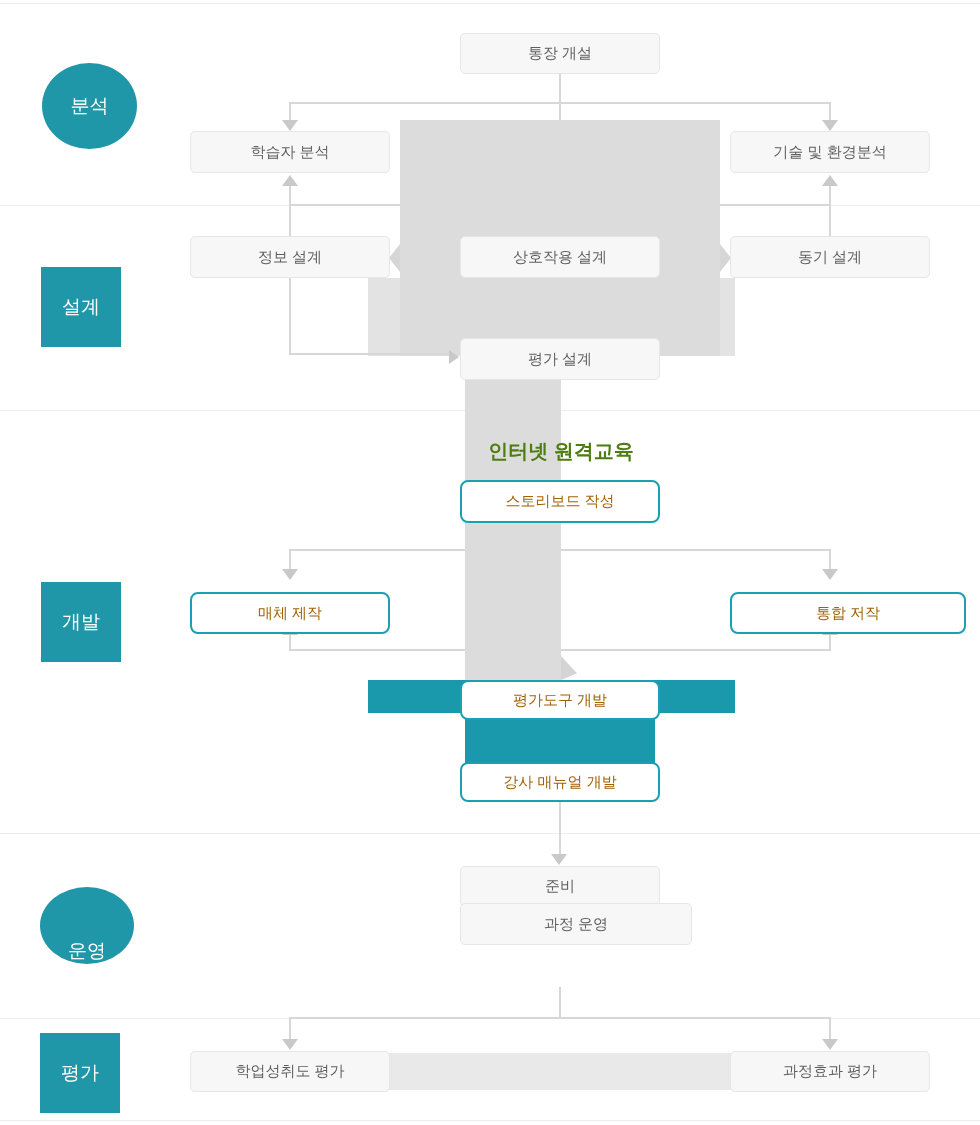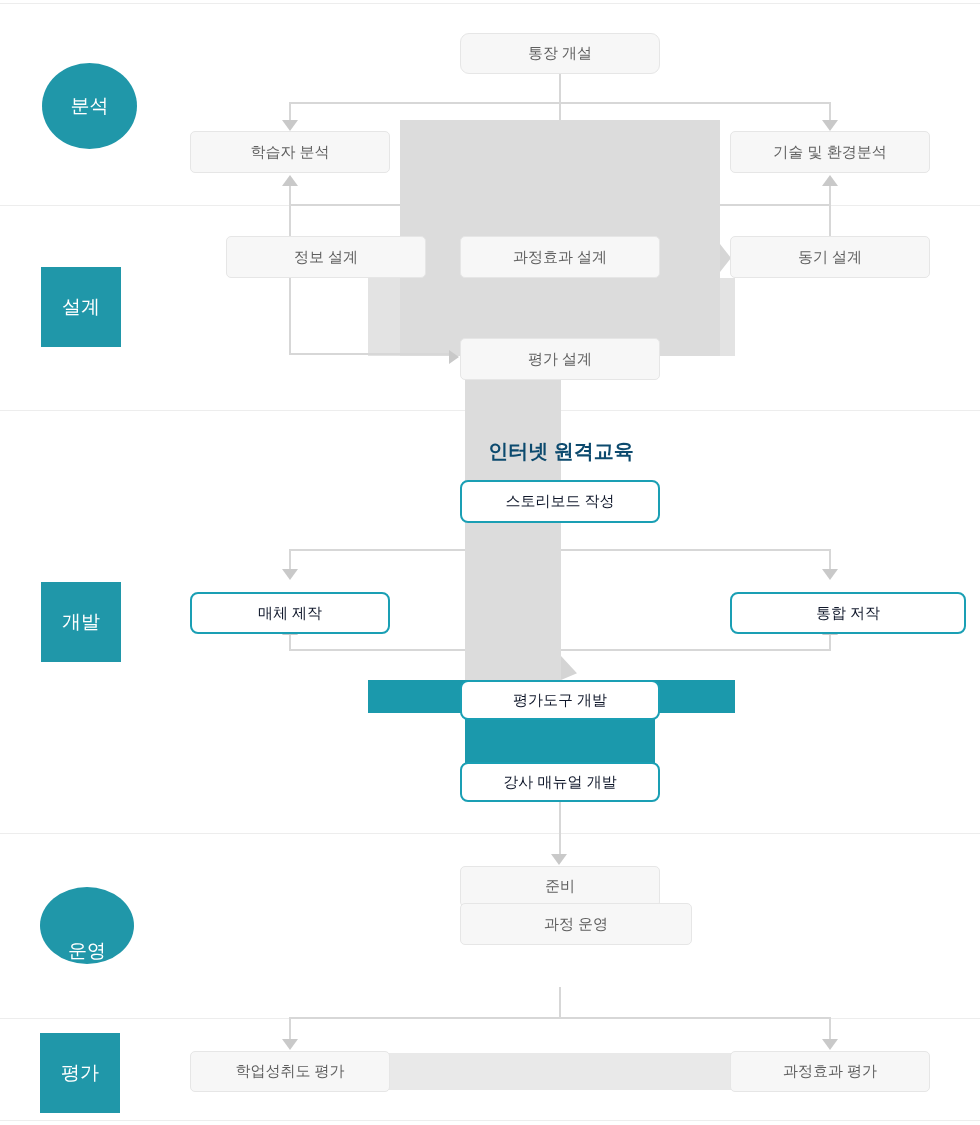--- a/index.html
+++ b/index.html
@@ -14,26 +14,26 @@
   .ah{position:absolute;width:0;height:0;}
   .ahd{border-left:8px solid transparent;border-right:8px solid transparent;border-top:11px solid #c9c9c9;}
   .ahu{border-left:8px solid transparent;border-right:8px solid transparent;border-bottom:11px solid #c9c9c9;}
   .ahr{border-top:7px solid transparent;border-bottom:7px solid transparent;border-left:10px solid #c9c9c9;z-index:3;}
   
   .gbox{position:absolute;display:flex;align-items:center;justify-content:center;
         background:#f7f7f7;border:1px solid #e6e6e6;border-radius:5px;
         color:#5f5f5f;font-size:15px;z-index:3;box-sizing:border-box;}
   .tbox{position:absolute;display:flex;align-items:center;justify-content:center;
         background:#ffffff;border:2px solid #1a9fb4;border-radius:8px;
-        color:#0f172a;font-size:15px;z-index:3;box-sizing:border-box;}
+        color:#a16207;font-size:15px;z-index:3;box-sizing:border-box;}
   
   .phase{position:absolute;display:flex;align-items:center;justify-content:center;
          background:#2097a9;color:#ffffff;font-size:19px;z-index:3;}
   .phase.circle{border-radius:50%;}
-  .title{position:absolute;z-index:3;text-align:center;font-size:20px;font-weight:bold;color:#0c4a6e;}
+  .title{position:absolute;z-index:3;text-align:center;font-size:20px;font-weight:bold;color:#4d7c0f;}
 </style>
 </head>
 <body>
 
 <div id="stage">
 
   <div class="divider" style="top:3px;"></div>
   <div class="divider" style="top:205px;"></div>
   <div class="divider" style="top:410px;"></div>
   <div class="divider" style="top:833px;"></div>
@@ -98,25 +98,25 @@
     </div>
   <div class="phase circle" style="left:40px;top:887px;width:94px;height:77px;align-items:flex-end;">
       <span>운영</span>
     </div>
   <div class="phase" style="left:40px;top:1033px;width:80px;height:80px;">
       <span>평가</span>
     </div>
 
   <div class="title" style="left:411px;top:438px;width:300px;">인터넷 원격교육</div>
 
-  <div class="gbox" style="left:460px;top:33px;width:200px;height:41px;border-radius:9px;">통장 개설</div>
+  <div class="gbox" style="left:460px;top:33px;width:200px;height:41px;">통장 개설</div>
   <div class="gbox" style="left:190px;top:131px;width:200px;height:42px;">학습자 분석</div>
   <div class="gbox" style="left:730px;top:131px;width:200px;height:42px;">기술 및 환경분석</div>
-  <div class="gbox" style="left:190px;top:236px;width:200px;height:42px;margin-left:36px;">정보 설계</div>
-  <div class="gbox" style="left:460px;top:236px;width:200px;height:42px;">과정효과 설계</div>
+  <div class="gbox" style="left:190px;top:236px;width:200px;height:42px;">정보 설계</div>
+  <div class="gbox" style="left:460px;top:236px;width:200px;height:42px;">상호작용 설계</div>
   <div class="gbox" style="left:460px;top:338px;width:200px;height:42px;">평가 설계</div>
   <div class="gbox" style="left:730px;top:236px;width:200px;height:42px;">동기 설계</div>
   <div class="gbox" style="left:460px;top:866px;width:200px;height:41px;">준비</div>
   <div class="gbox" style="left:460px;top:903px;width:232px;height:42px;">과정 운영</div>
   <div class="gbox" style="left:190px;top:1051px;width:200px;height:41px;">학업성취도 평가</div>
   <div class="gbox" style="left:730px;top:1051px;width:200px;height:41px;">과정효과 평가</div>
 
   <div class="tbox" style="left:460px;top:480px;width:200px;height:43px;">스토리보드 작성</div>
   <div class="tbox" style="left:190px;top:580px;width:200px;height:42px;margin-top:12px;">매체 제작</div>
   <div class="tbox" style="left:730px;top:592px;width:236px;height:42px;text-align:right;">통합 저작</div>

